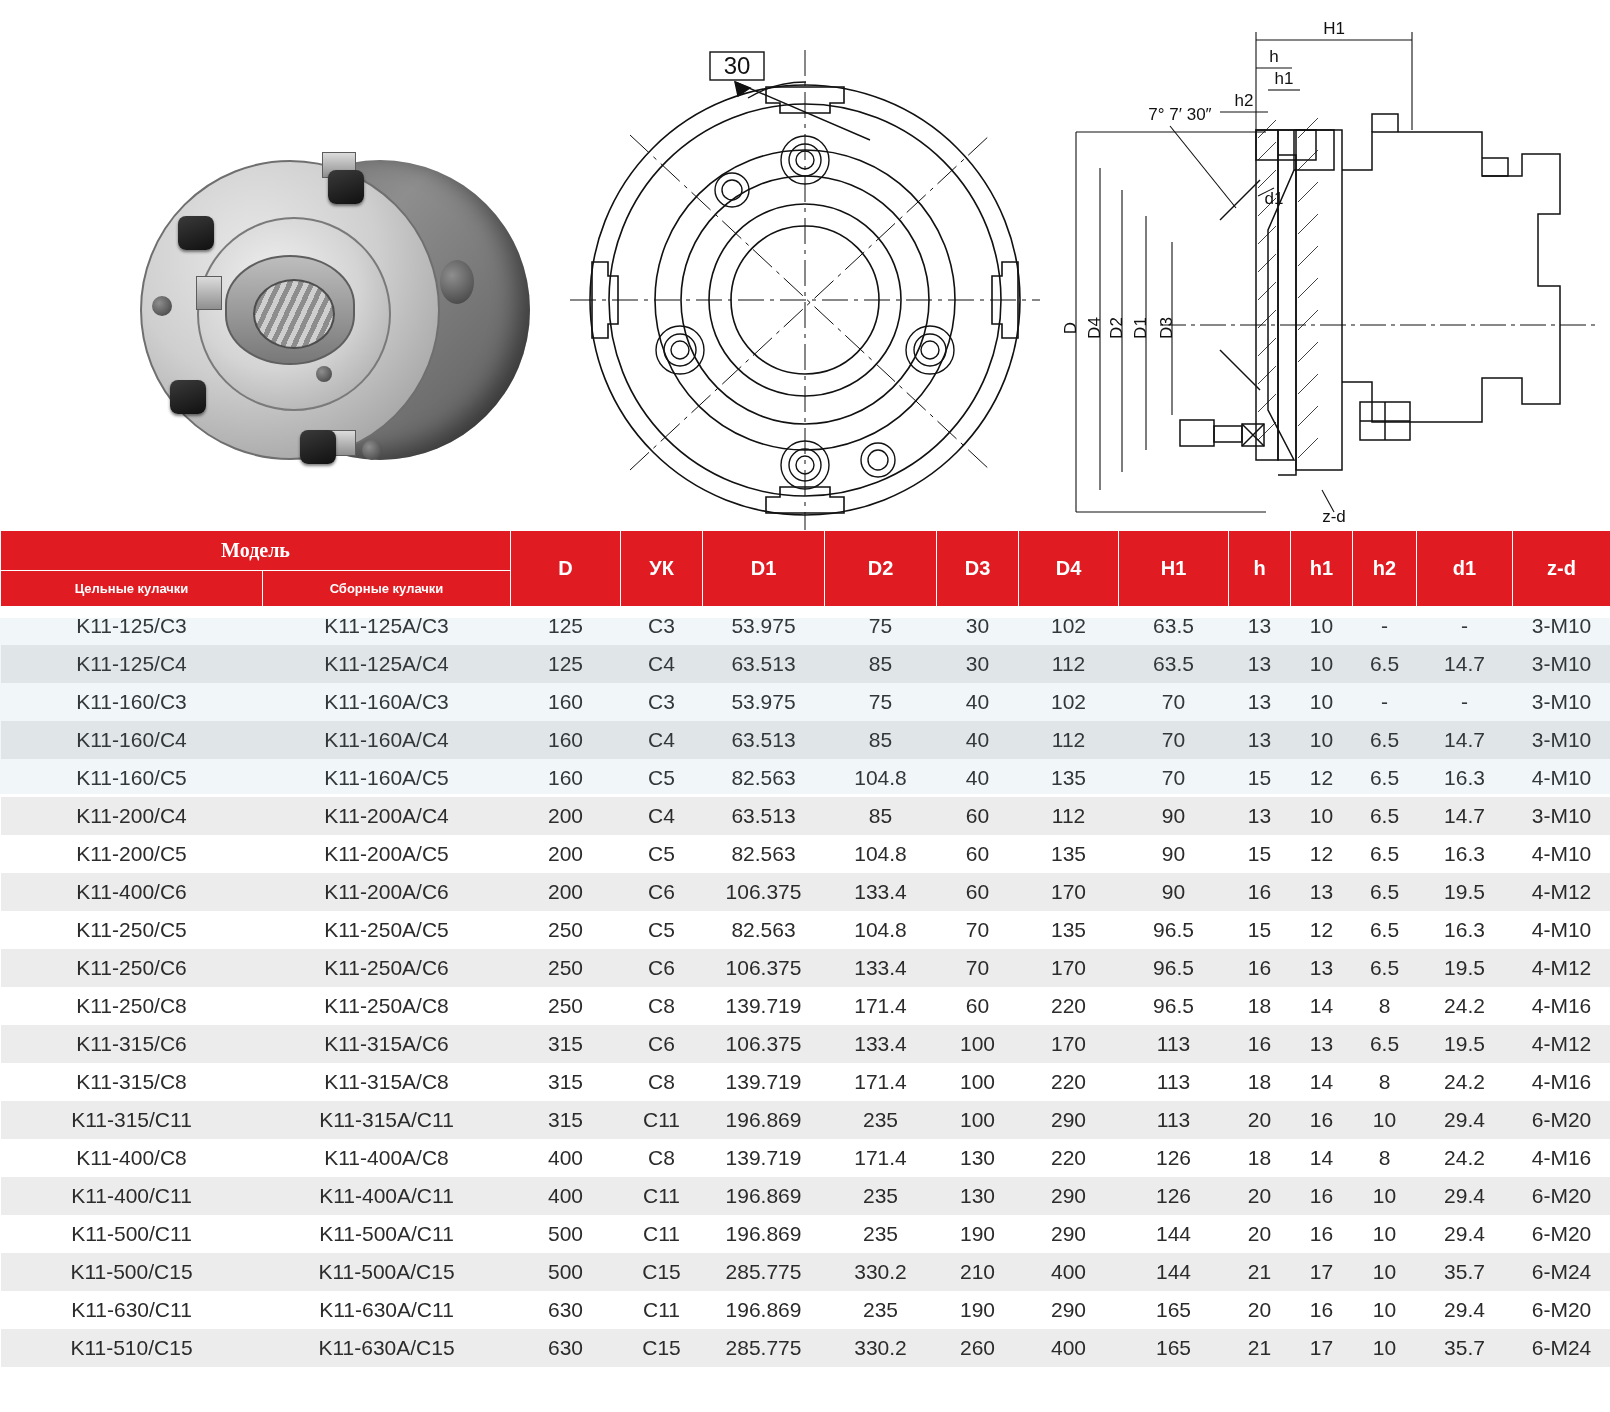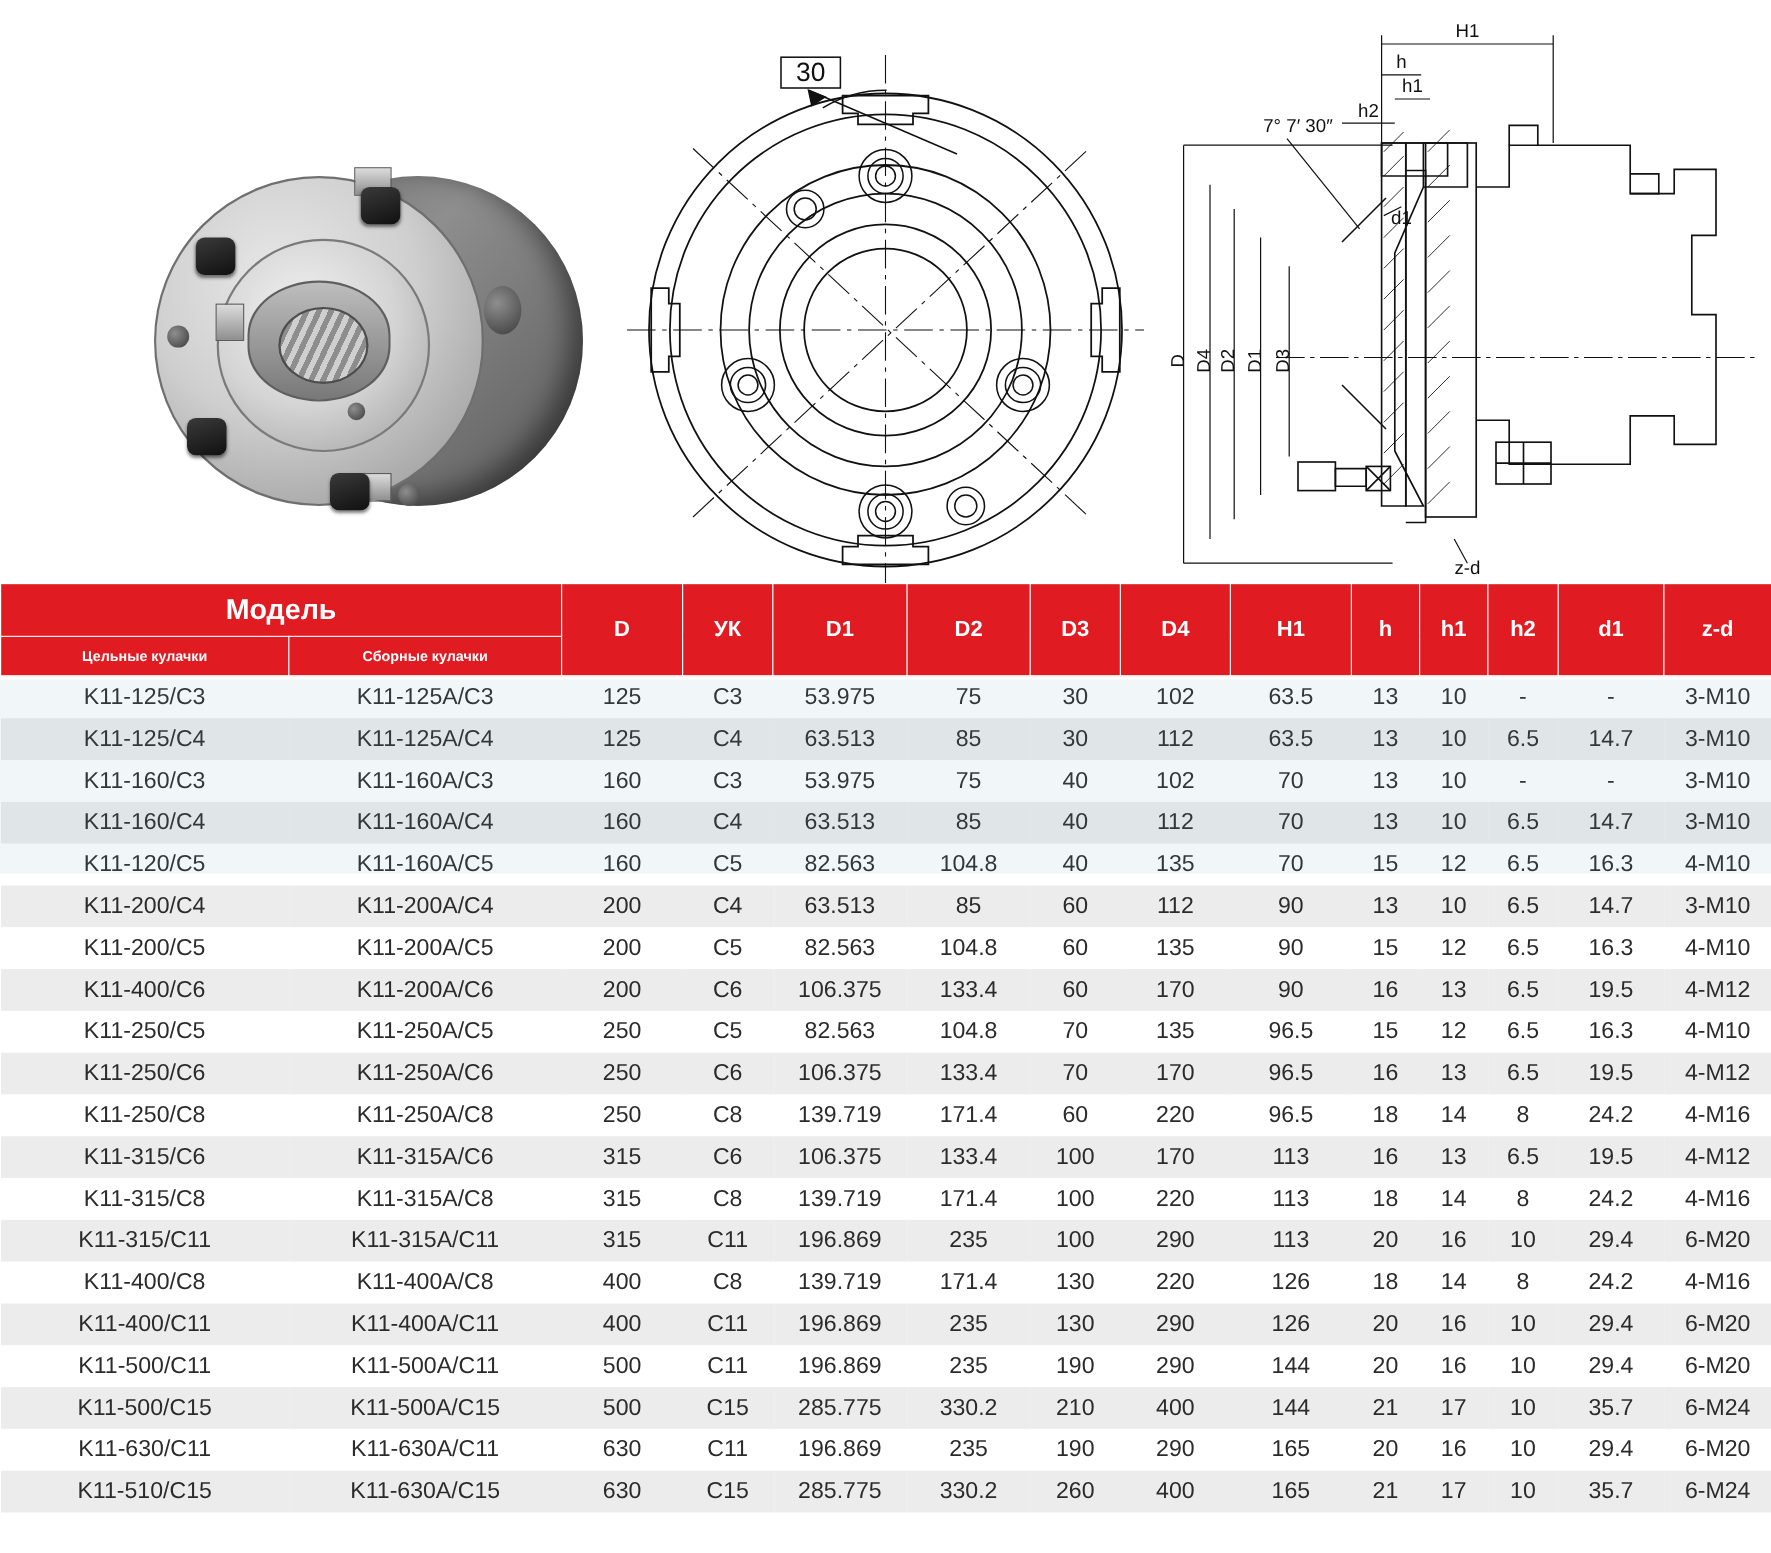--- a/index.html
+++ b/index.html
@@ -128,21 +128,21 @@
   }
   thead th {
     background: #e01b22;
     color: #ffffff;
     border: 1px solid #ffffff;
     font-weight: bold;
     text-align: center;
     padding: 6px 2px;
     font-size: 20px;
   }
-  thead th.model-title { font-size: 26px; padding: 8px 2px; }
+  thead th.model-title { font-size: 20px; padding: 8px 2px; font-family: Liberation Serif, serif; }
   thead th.sub { font-size: 13px; padding: 10px 2px; }
 
   tbody td {
     border: none;
     text-align: center;
     padding: 7px 2px;
     font-size: 21px;
     color: #2b2b2b;
     white-space: nowrap;
   }
@@ -454,21 +454,21 @@
           <td>40</td>
           <td>112</td>
           <td>70</td>
           <td>13</td>
           <td>10</td>
           <td>6.5</td>
           <td>14.7</td>
           <td>3-M10</td>
         </tr>
         <tr>
-          <td>K11-120/C5</td>
+          <td>K11-160/C5</td>
           <td>K11-160A/C5</td>
           <td>160</td>
           <td>C5</td>
           <td>82.563</td>
           <td>104.8</td>
           <td>40</td>
           <td>135</td>
           <td>70</td>
           <td>15</td>
           <td>12</td>

